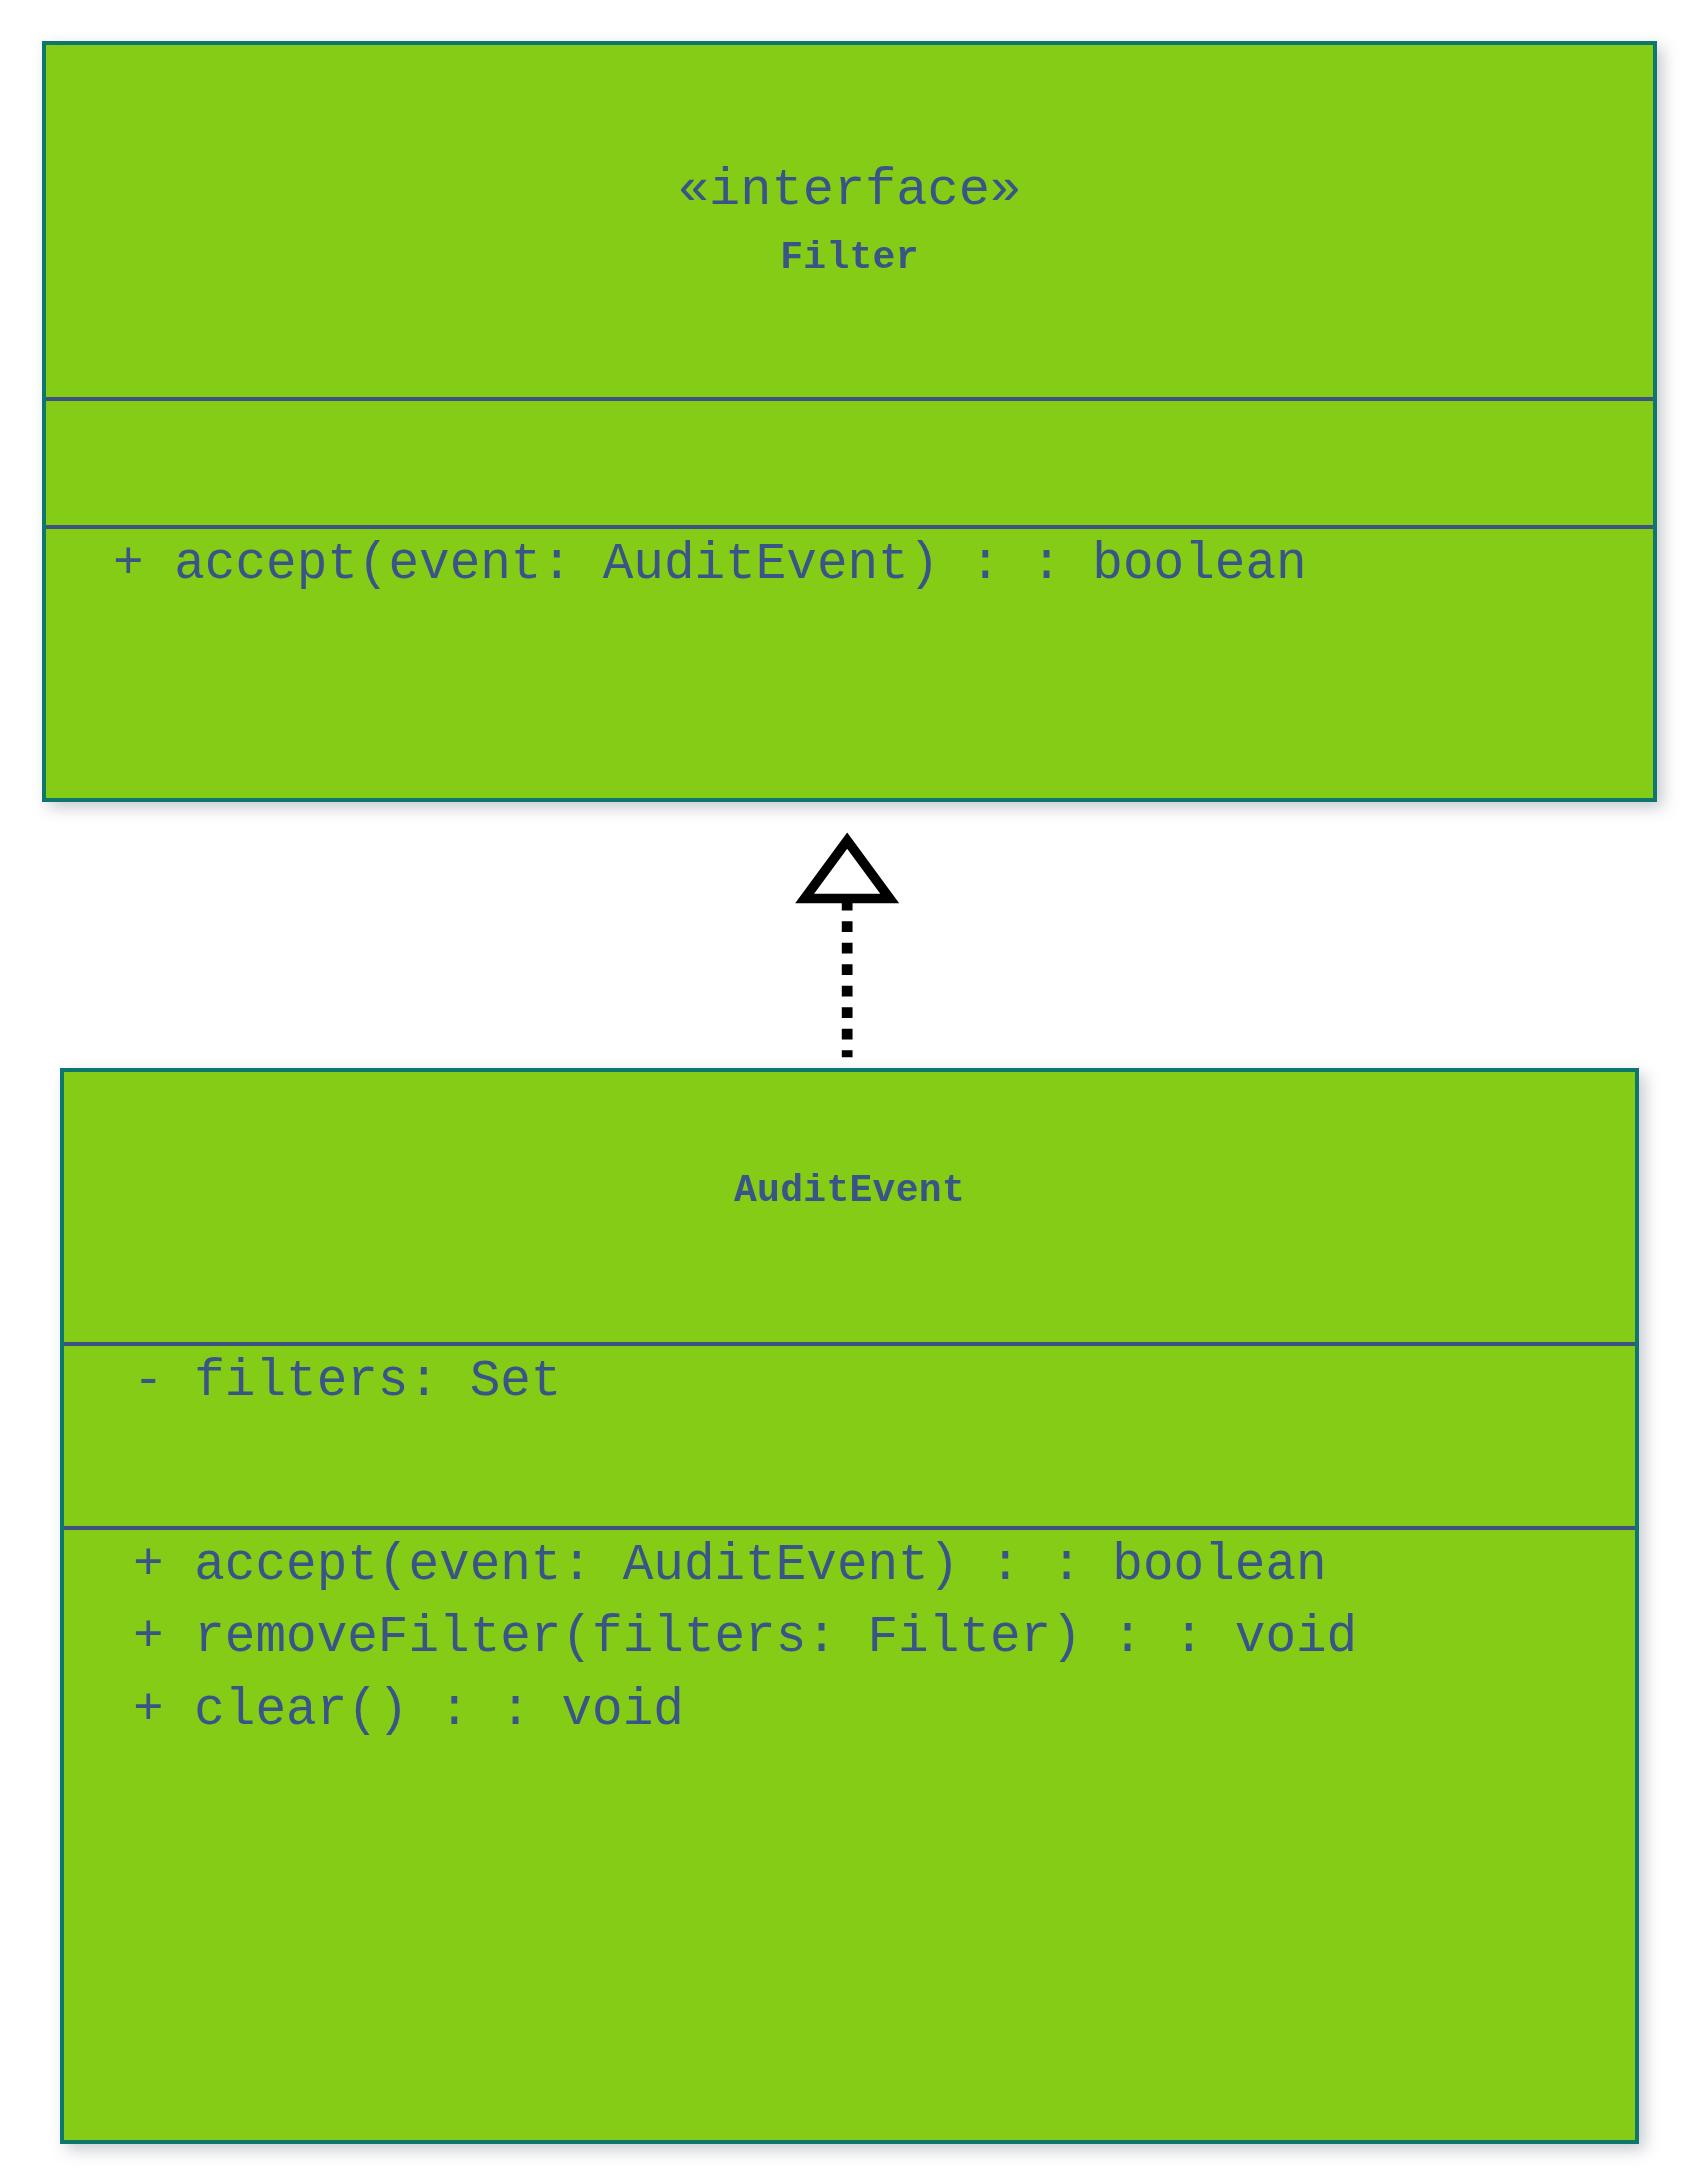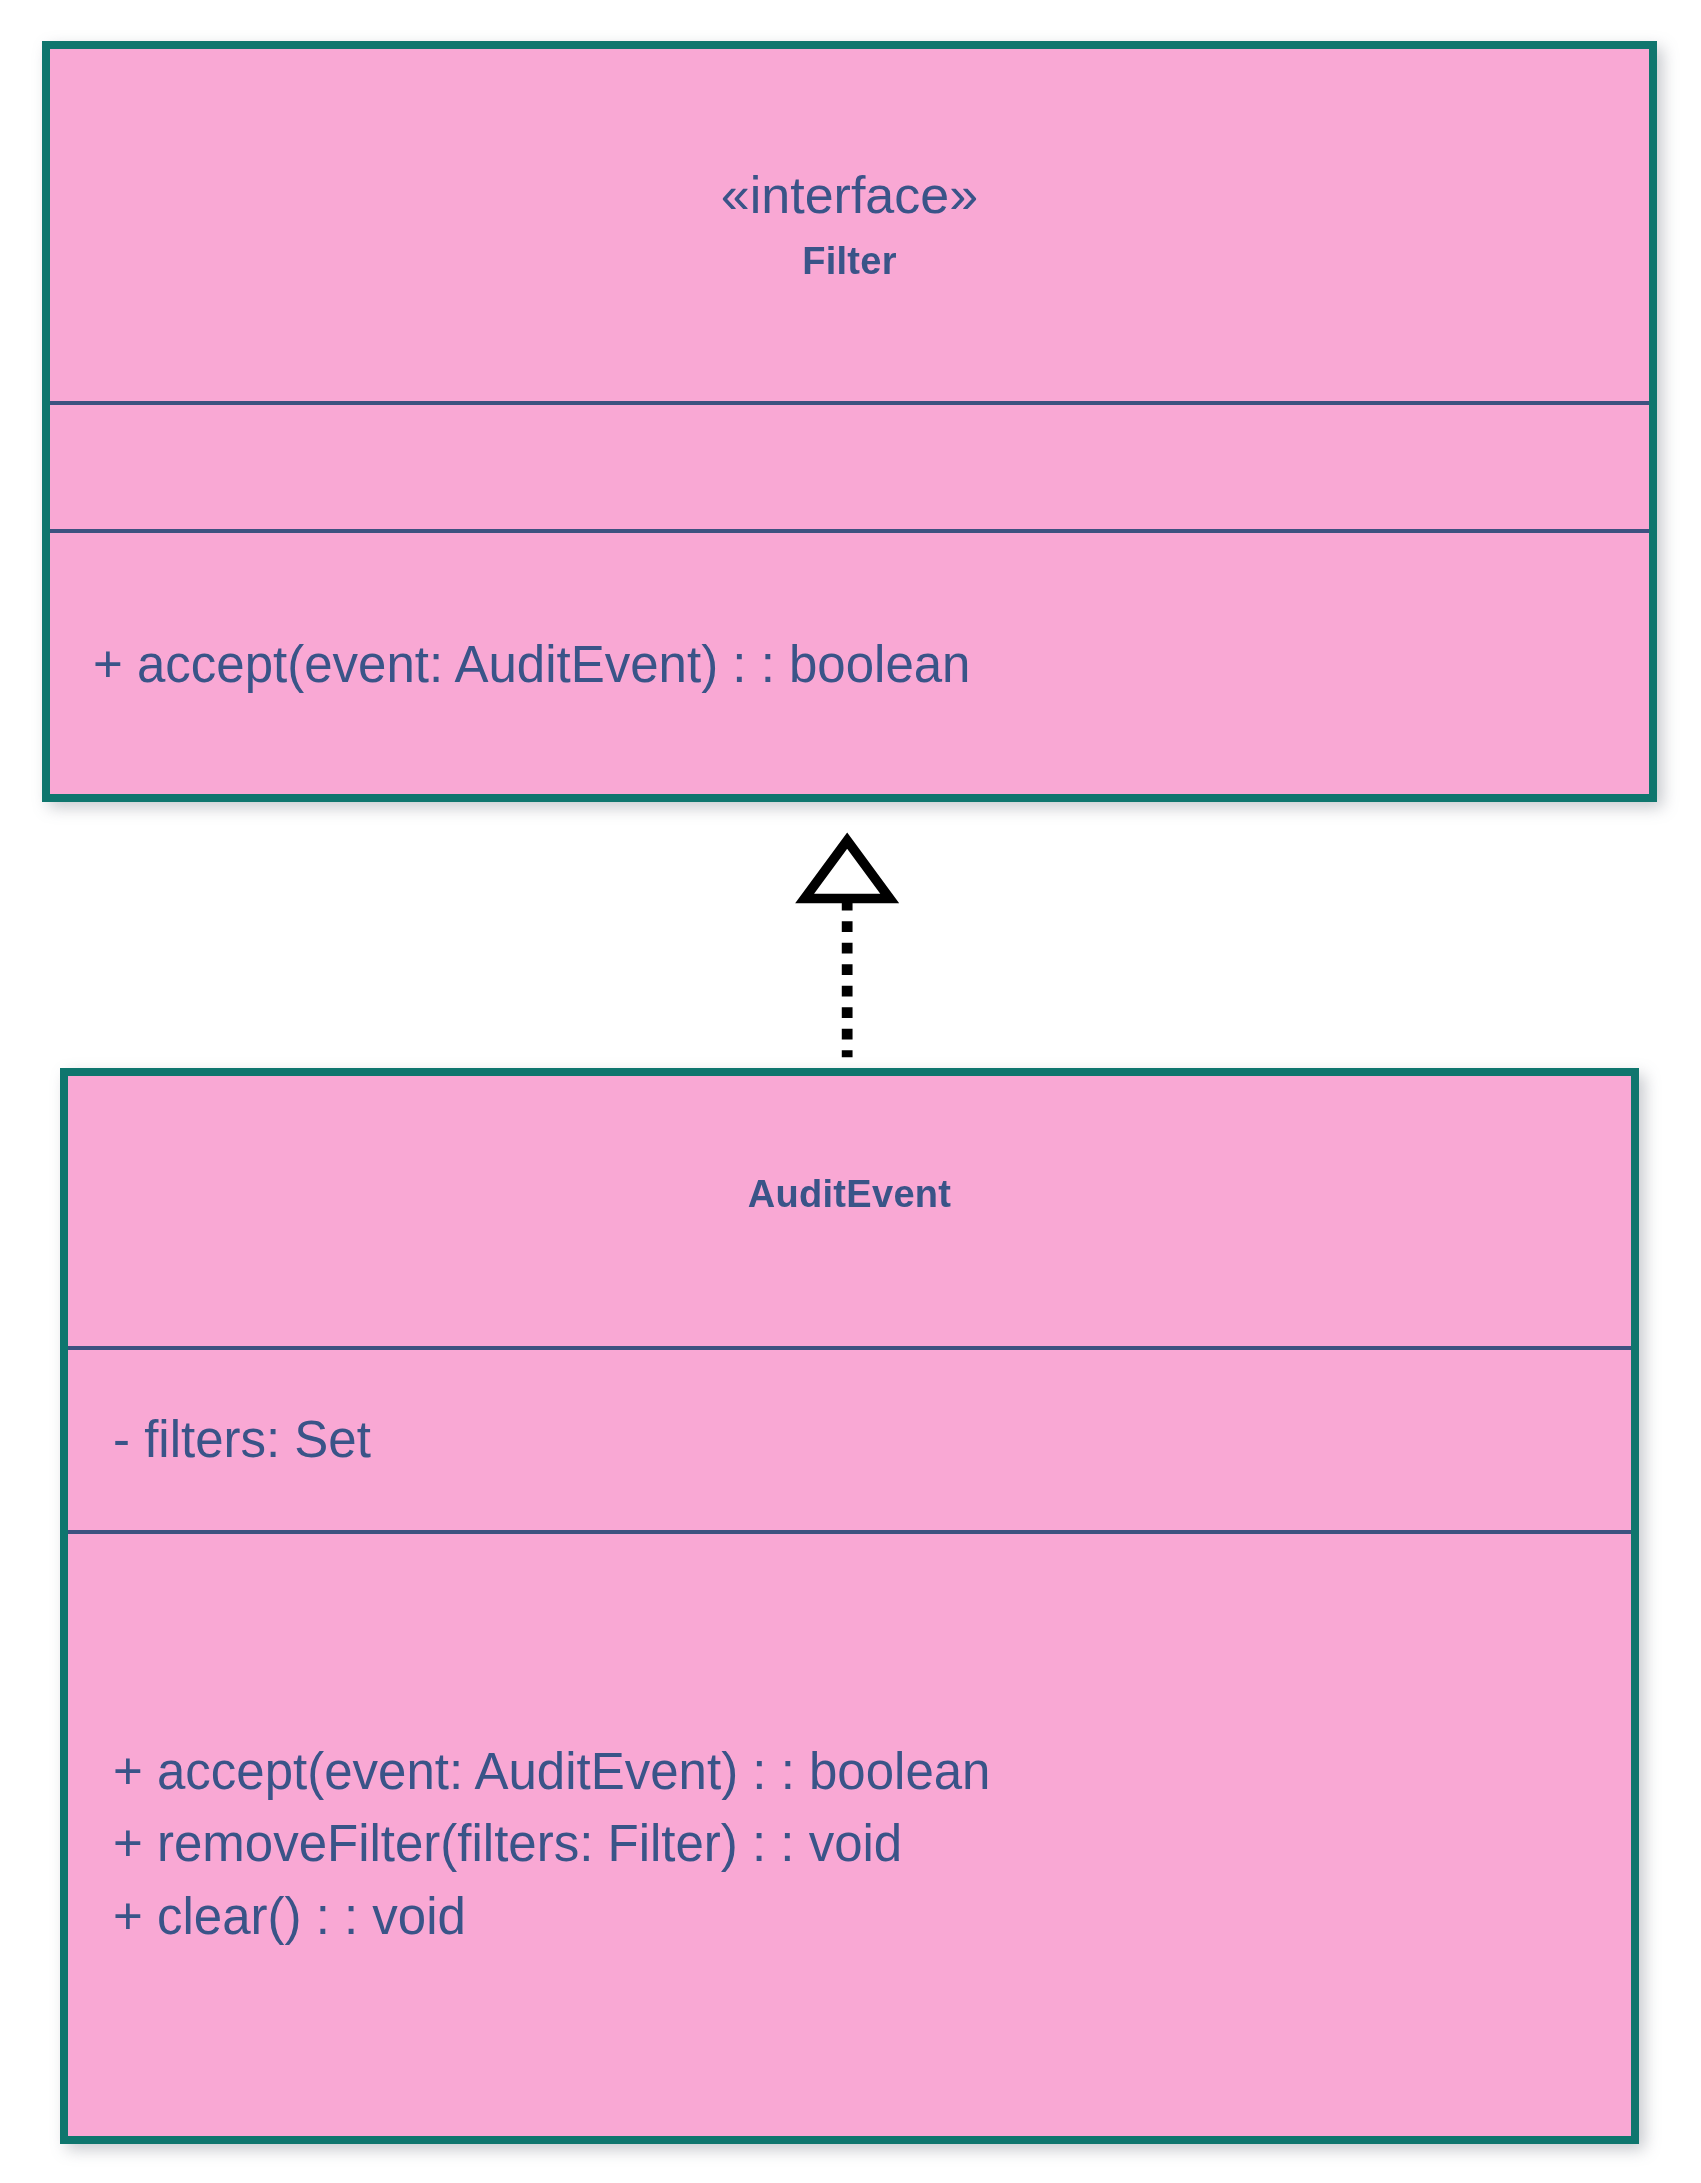--- a/index.html
+++ b/index.html
@@ -18,23 +18,24 @@
 
   .diagram-canvas {
     position: absolute;
     inset: 0;
   }
 
   
   .uml-class {
     position: absolute;
     box-sizing: border-box;
-    background: #f9a8d4;
-    border: 8px solid #0f766e;
+    background: #84cc16;
+    border: 4px solid #0f766e;
     box-shadow: 5.7px 5.7px 15px rgba(120,125,135,0.42);
+    font-family: Liberation Mono, monospace;
   }
 
   .uml-class.filter-interface {
     left: 42px;
     top: 41px;
     width: 1615px;
     height: 761px;
   }
 
   .uml-class.filterset-class {
@@ -74,21 +75,21 @@
     font-size: 38px;
     font-weight: bold;
     line-height: 1.05;
     letter-spacing: 0.3px;
   }
 
   
   .compartment.members {
     display: flex;
     flex-direction: column;
-    justify-content: center;
+    padding-left: 24px;
   }
 
   .member-line {
     color: #3a5488;
     font-size: 51px;
     font-weight: normal;
     line-height: 1.42;
     white-space: pre;
     padding-left: 43px;
   }

